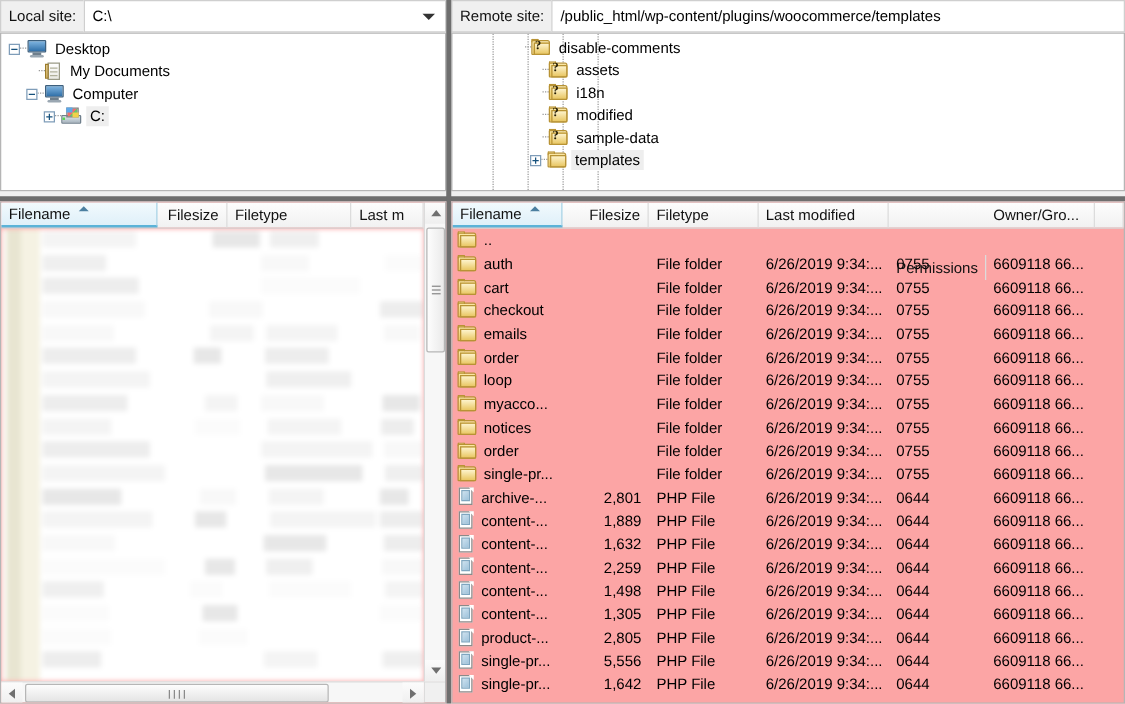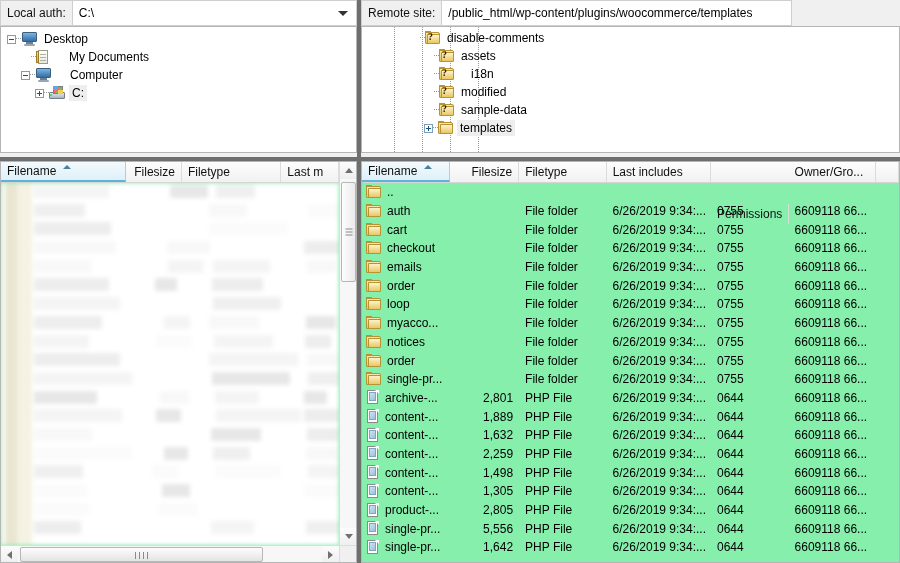--- a/index.html
+++ b/index.html
@@ -244,21 +244,21 @@
     background: #f2d24b;
   }
   .ico-drive .led {
     position: absolute; left: 1px; top: 8px;
     width: 2px; height: 2px; background: #55d855;
   }
 
   
   .listpane {
     position: absolute;
-    background: #86efac;
+    background: #fca5a5;
     border: 1px solid #b5b5b5;
     box-sizing: border-box;
     overflow: hidden;
   }
   .hdr {
     position: absolute; left: 0; top: 0; right: 0;
     height: 21px;
     background: linear-gradient(#fdfdfd, #f1f1f1);
     border-bottom: 1px solid #d6d6d6;
     display: flex;
@@ -425,28 +425,28 @@
     border-top: 1px solid #dcdcdc;
     box-sizing: border-box;
   }
 </style>
 </head>
 <body>
 
 <div class="app">
 
   <div class="pathbar" style="left:0;top:0;width:357px;">
-    <div class="lbl">Local auth:</div>
+    <div class="lbl">Local site:</div>
     <div class="combo">
       <span>C:\</span>
       <span class="arrow-down"></span>
     </div>
   </div>
 
-  <div class="pathbar" style="left:361px;top:0;width:431px;">
+  <div class="pathbar" style="left:361px;top:0;width:539px;">
     <div class="lbl">Remote site:</div>
     <div class="combo plain">
       <span>/public_html/wp-content/plugins/woocommerce/templates</span>
     </div>
   </div>
 
   <div class="treepane" style="left:0;top:26px;width:357px;height:127px;">
     <div id="local-tree" style="padding-top:3px;">
         <div class="trow">
           <span class="spacer" style="width: 6px;"></span>
@@ -463,32 +463,32 @@
           <span class="spacer" style="width: 20px;"></span>
           <span class="spacer" style="width: 10px;"></span>
           <span class="dots" style="width: 5px;"></span>
           <span class="ico ico-doc">
             <span class="sheet"></span>
             <span class="spine"></span>
             <span class="bar" style="top:4px"></span>
             <span class="bar" style="top:7px"></span>
             <span class="bar" style="top:10px"></span>
           </span>
-          <span class="tlabel" style="margin-left: 16px;">My Documents</span>
+          <span class="tlabel" style="margin-left: 3px;">My Documents</span>
         </div>
         <div class="trow">
           <span class="spacer" style="width: 20px;"></span>
           <span class="exp"></span>
           <span class="dots" style="width: 5px;"></span>
           <span class="ico ico-monitor">
             <span class="scr"></span>
             <span class="stand"></span>
             <span class="base"></span>
           </span>
-          <span class="tlabel" style="margin-left: 15px; text-align: center;">Computer</span>
+          <span class="tlabel" style="margin-left: 3px; text-align: center;">Computer</span>
         </div>
         <div class="trow">
           <span class="spacer" style="width: 34px;"></span>
           <span class="exp plus"></span>
           <span class="dots" style="width: 5px;"></span>
           <span class="ico ico-drive">
             <span class="body"></span>
             <span class="flag"></span>
             <span class="flag2"></span>
             <span class="flag3"></span>
@@ -532,21 +532,21 @@
         <div class="trow">
           <span class="spacer" style="width: 62px;"></span>
           <span class="spacer" style="width: 10px;"></span>
           <span class="dots" style="width: 5px;"></span>
           <span class="ico ico-folder">
             <span class="tab"></span>
             <span class="back"></span>
             <span class="front"></span>
             <span class="qm">?</span>
           </span>
-          <span class="tlabel" style="margin-left: 13px;">i18n</span>
+          <span class="tlabel" style="margin-left: 3px;">i18n</span>
         </div>
         <div class="trow">
           <span class="spacer" style="width: 62px;"></span>
           <span class="spacer" style="width: 10px;"></span>
           <span class="dots" style="width: 5px;"></span>
           <span class="ico ico-folder">
             <span class="tab"></span>
             <span class="back"></span>
             <span class="front"></span>
             <span class="qm">?</span>
@@ -743,21 +743,21 @@
           <span>Filename</span>
           <span class="sortarrow"></span>
         </div>
         <div class="hcell num" style="width: 70px;">
           <span>Filesize</span>
         </div>
         <div class="hcell" style="width: 88px;">
           <span>Filetype</span>
         </div>
         <div class="hcell" style="width: 105px;">
-          <span>Last includes</span>
+          <span>Last modified</span>
         </div>
         <div class="hcell" style="width: 78px; margin-top: 42px;">
           <span>Permissions</span>
         </div>
         <div class="hcell" style="width: 88px;">
           <span>Owner/Gro...</span>
         </div>
         <div class="hcell" style="width: 23px;">
           <span></span>
         </div>

